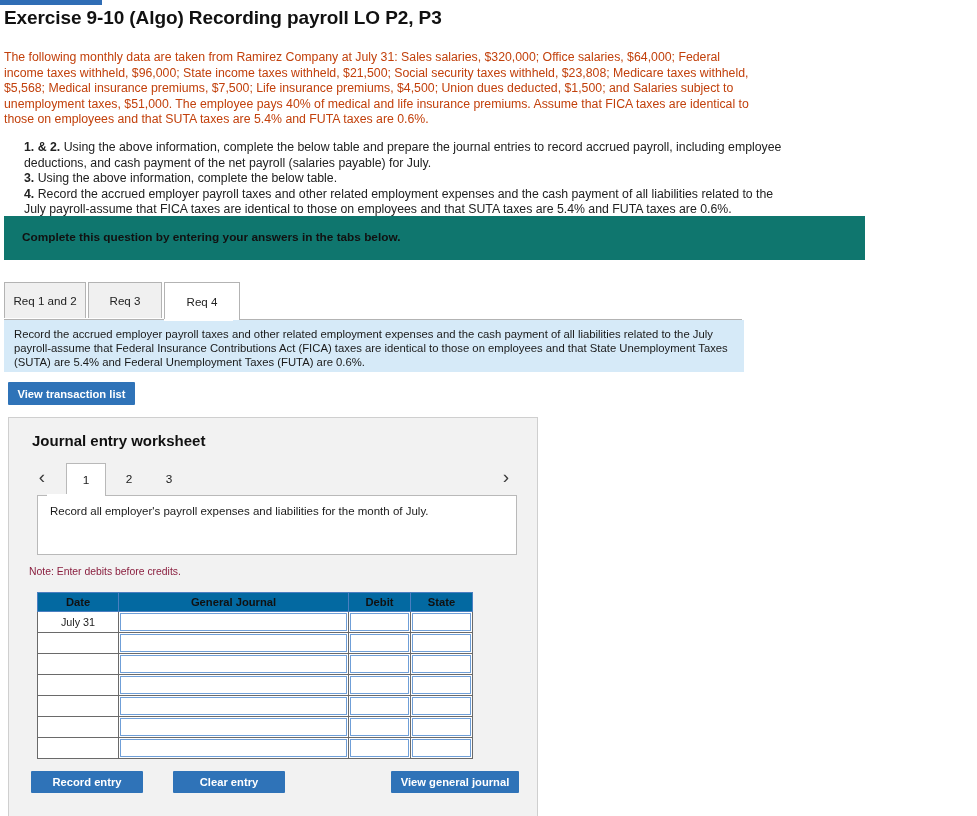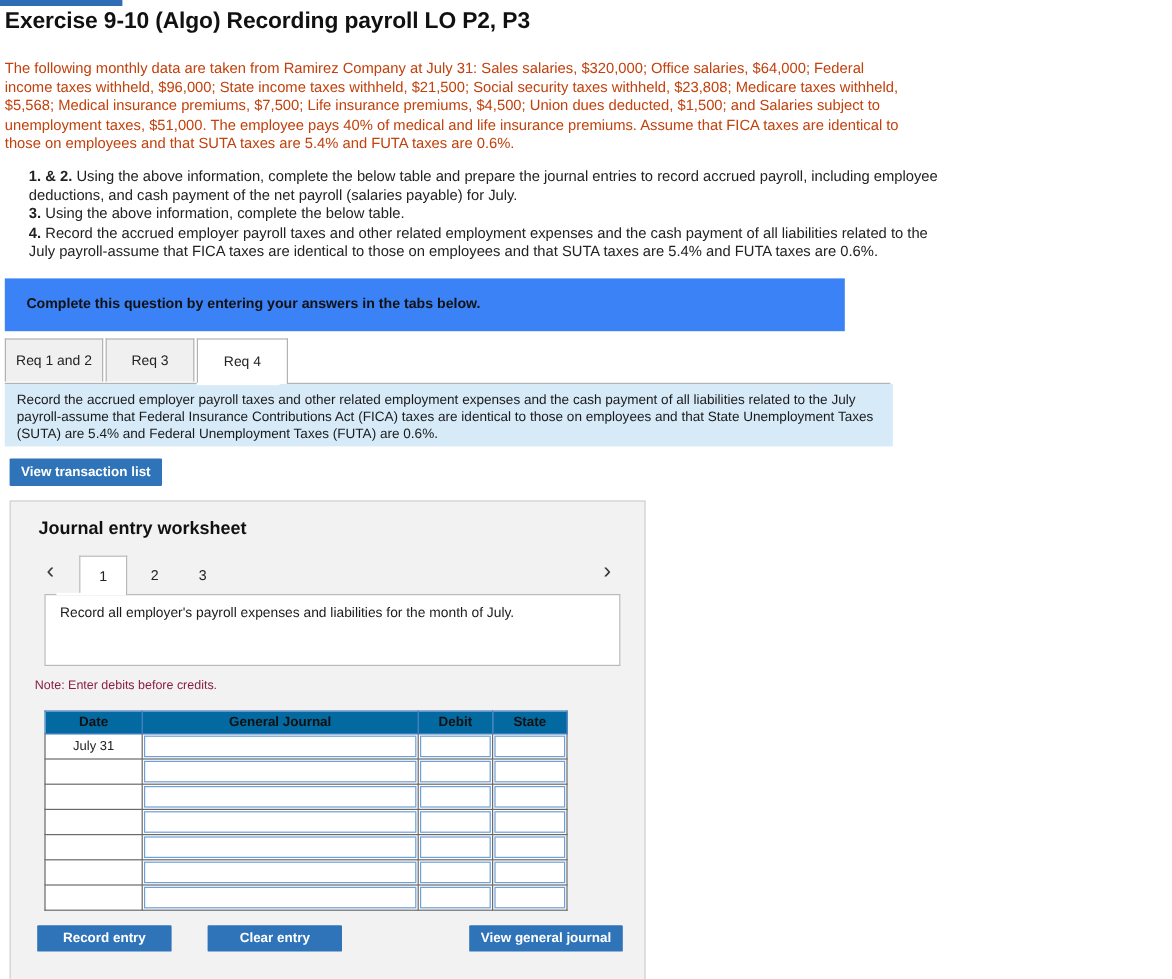--- a/index.html
+++ b/index.html
@@ -52,23 +52,23 @@
     font-size: 12.3px;
     line-height: 15.6px;
     color: #222222;
     margin-left: 20px;
   }
   .reqs p { margin: 0; }
   .reqs b { font-weight: bold; }
 
   .gray-bar {
     position: absolute;
-    left: 4px; top: 232px;
-    width: 700px; height: 44px;
-    background: #3b82f6;
+    left: 4px; top: 216px;
+    width: 861px; height: 44px;
+    background: #0f766e;
   }
   .gray-bar .gb-text {
     position: absolute;
     left: 18px; top: 14px;
     font-size: 11.8px;
     font-weight: bold;
     color: #111111;
   }
 
   

